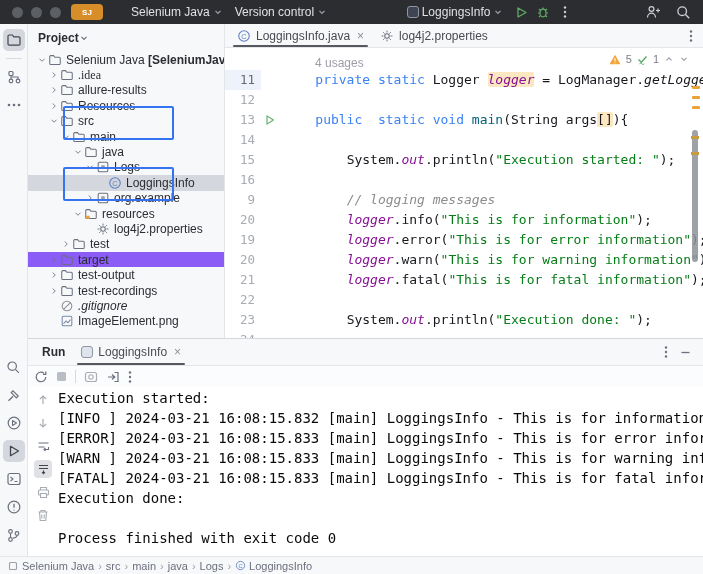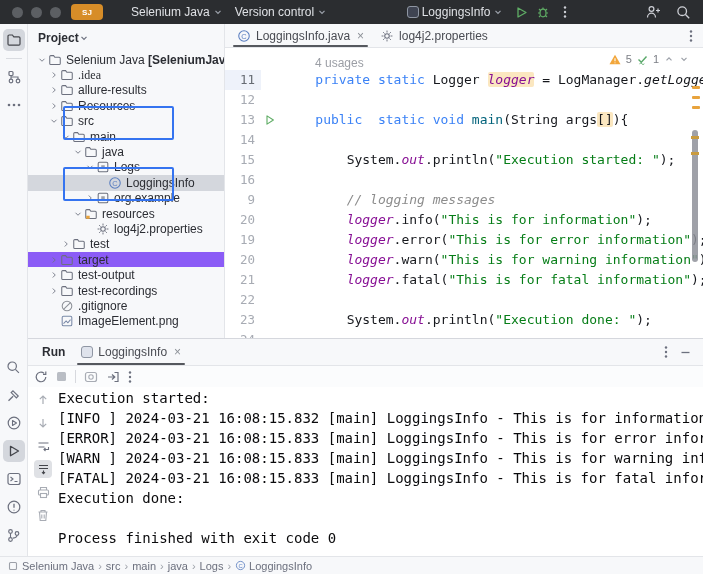--- a/index.html
+++ b/index.html
@@ -435,21 +435,21 @@
                   <path d="M6 4l4 4-4 4" stroke="#6c707e" fill="none" stroke-width="1.4"></path>
                 </svg>
               </span>
               <span class="tr-ico">
                 <svg width="14" height="14" viewBox="0 0 16 16">
                   <path d="M2 4.2c0-.7.5-1.2 1.2-1.2h3.2l1.4 1.8h5c.7 0 1.2.5 1.2 1.2v6c0 .7-.5 1.2-1.2 1.2H3.2c-.7 0-1.2-.5-1.2-1.2z" fill="none" stroke="#6c707e" stroke-width="1.2"></path>
                 </svg>
               </span>
               <span class="tr-label">test-recordings</span>
             </div>
-            <div class="tree-row" style="padding-left: 19px;">
+            <div class="tree-row" style="padding-left: 19px; font-style: italic;">
               <span class="tr-chev"></span>
               <span class="tr-ico">
                 <svg width="14" height="14" viewBox="0 0 16 16">
                   <circle cx="8" cy="8" r="5.5" fill="none" stroke="#8c9097" stroke-width="1.2"></circle>
                   <path d="M4.3 11.7l7.4-7.4" stroke="#8c9097" stroke-width="1.2"></path>
                 </svg>
               </span>
               <span class="tr-label">.gitignore</span>
             </div>
             <div class="tree-row" style="padding-left: 19px;">

